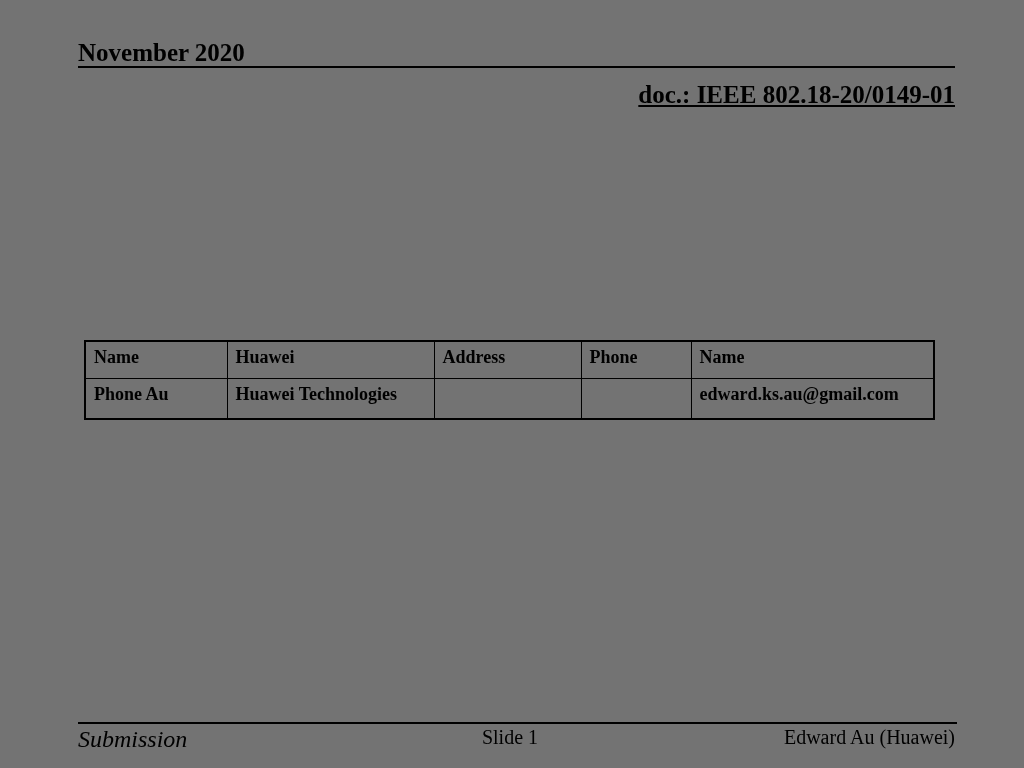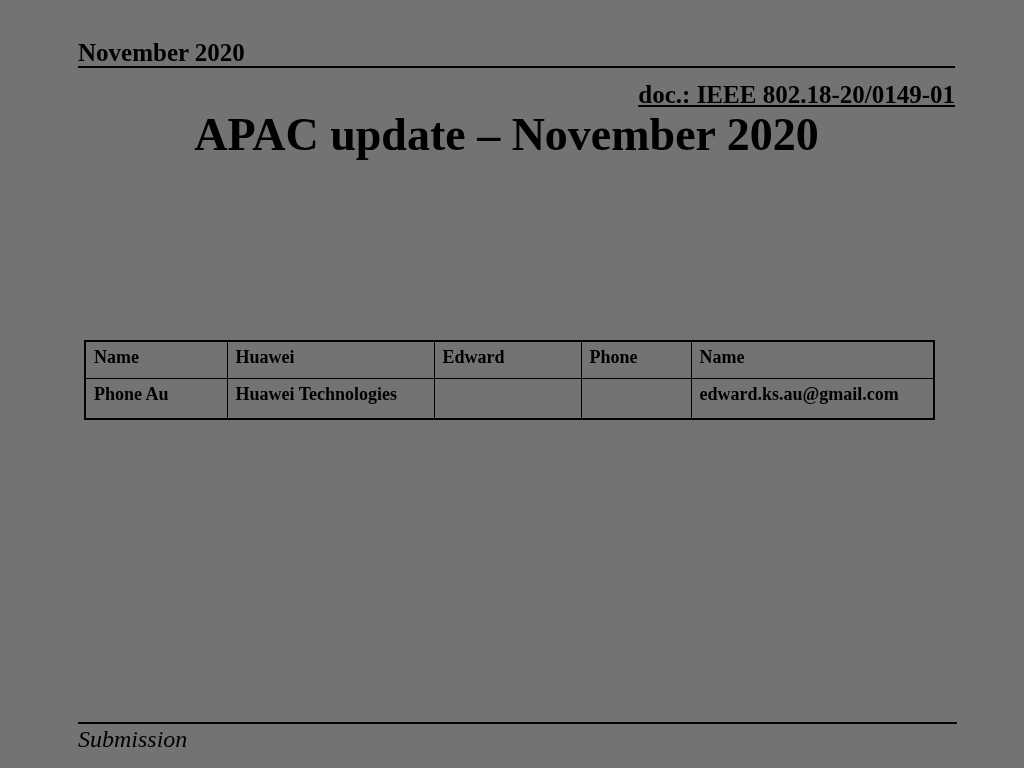--- a/index.html
+++ b/index.html
@@ -127,50 +127,51 @@
 <body>
 
 <div class="slide">
 
   <div class="header-date">November 2020</div>
 
   <div class="header-doc">doc.: IEEE 802.18-20/0149-01</div>
 
   <div class="header-rule"></div>
 
-  <h1 class="slide-title">APAC update – November 2020</h1>
 
 
   <table class="authors">
     <colgroup>
       <col style="width:142px">
       <col style="width:207px">
       <col style="width:147px">
       <col style="width:110px">
       <col style="width:243px">
     </colgroup>
     <thead>
       <tr class="head-row">
         <th>Name</th>
         <th>Huawei</th>
-        <th>Edward</th>
+        <th>Address</th>
         <th>Phone</th>
         <th>Name</th>
       </tr>
     </thead>
     <tbody>
       <tr class="data-row">
         <td>Phone Au</td>
         <td>Huawei Technologies</td>
         <td></td>
         <td></td>
         <td>edward.ks.au@gmail.com</td>
       </tr>
     </tbody>
   </table>
 
   <div class="footer-rule"></div>
 
   <div class="footer-submission">Submission</div>
 
+  <div class="footer-slide-number">Slide 1</div>
 
+  <div class="footer-author">Edward Au (Huawei)</div>
 
 </div>
 
 </body></html>

